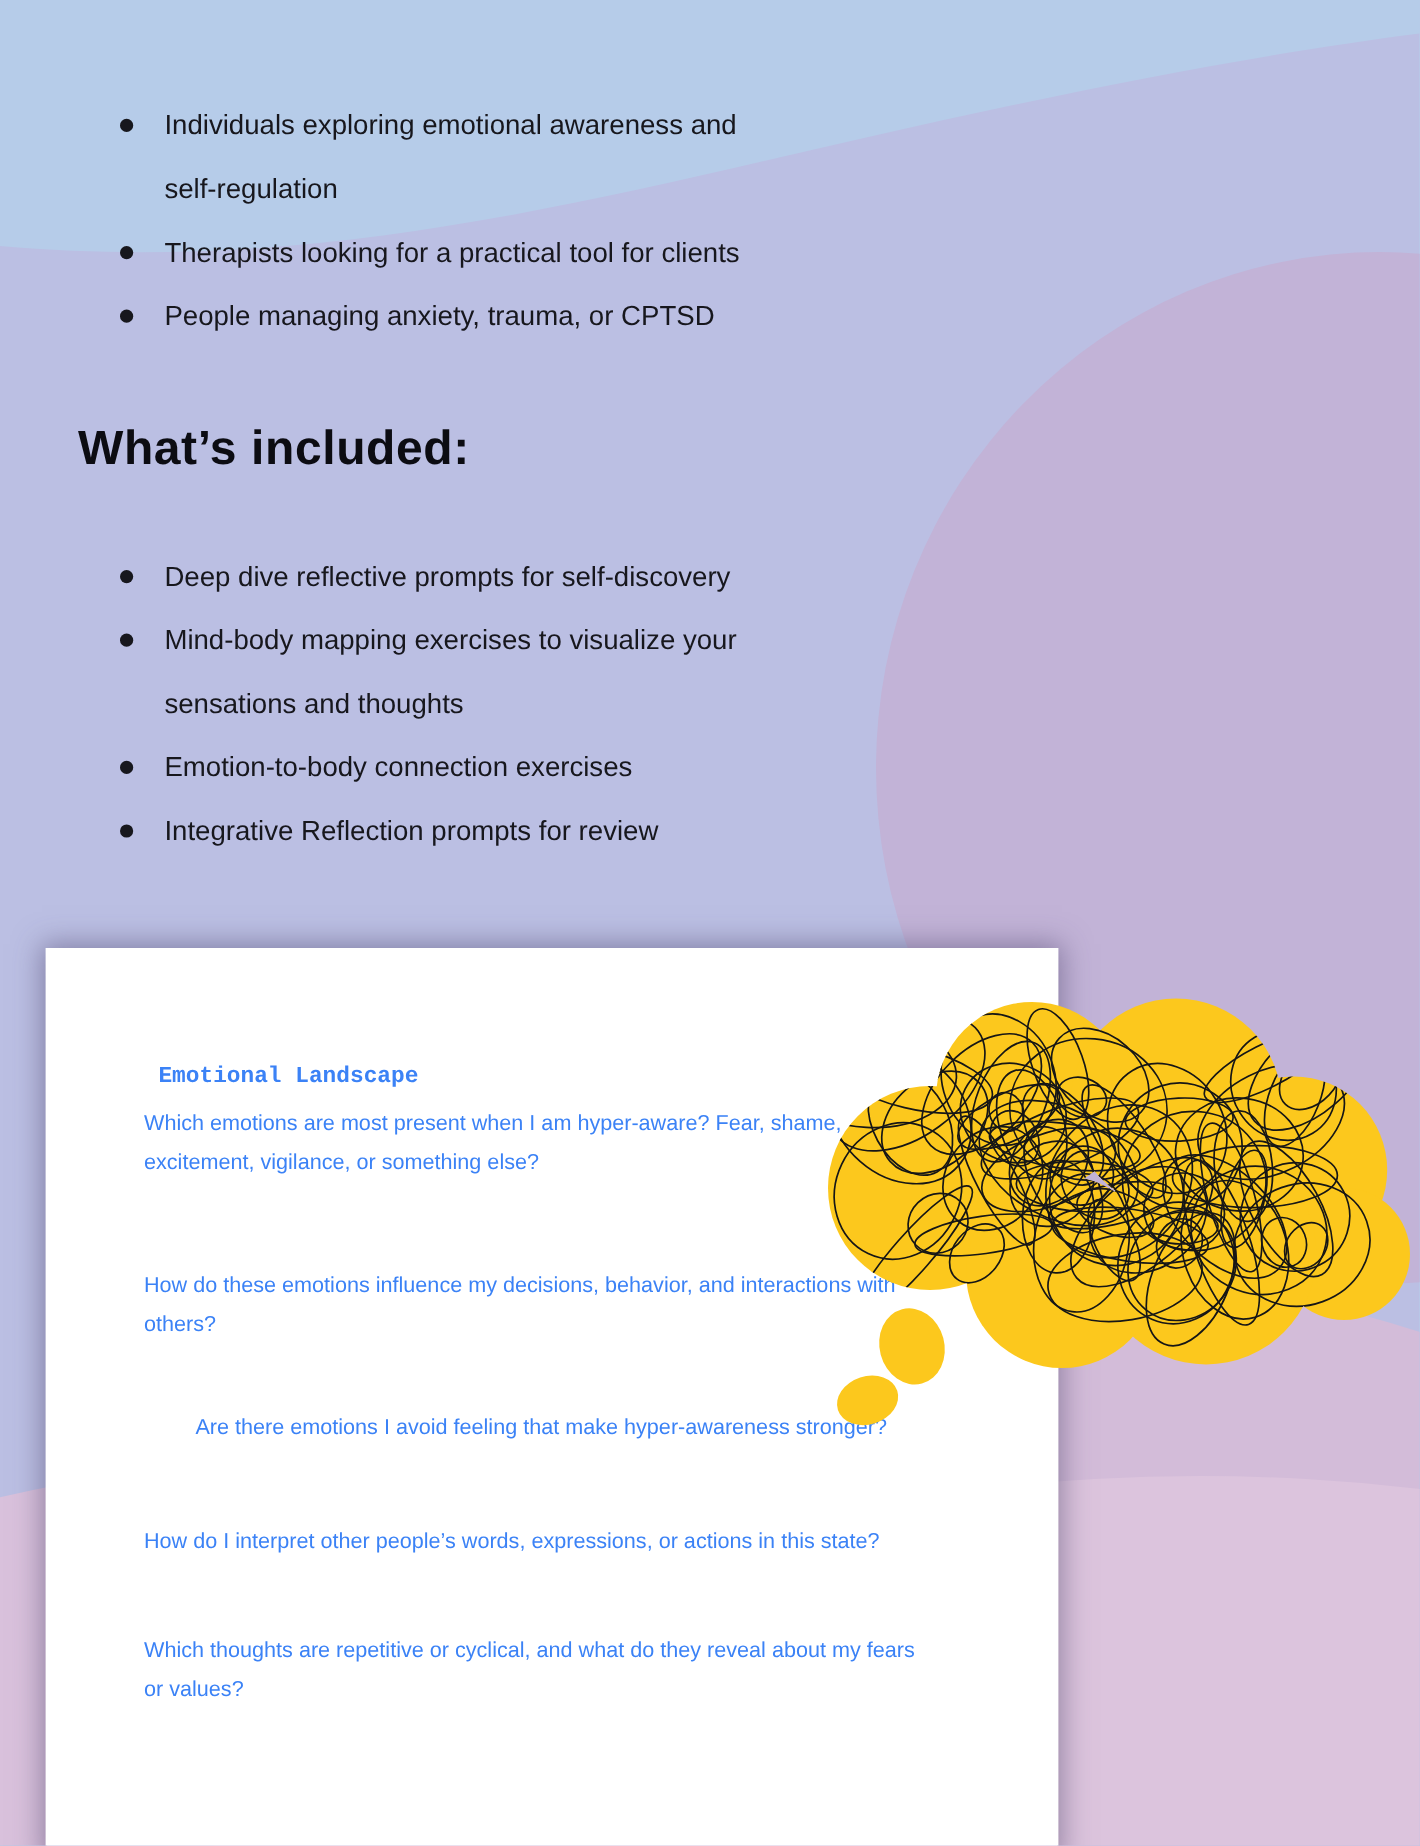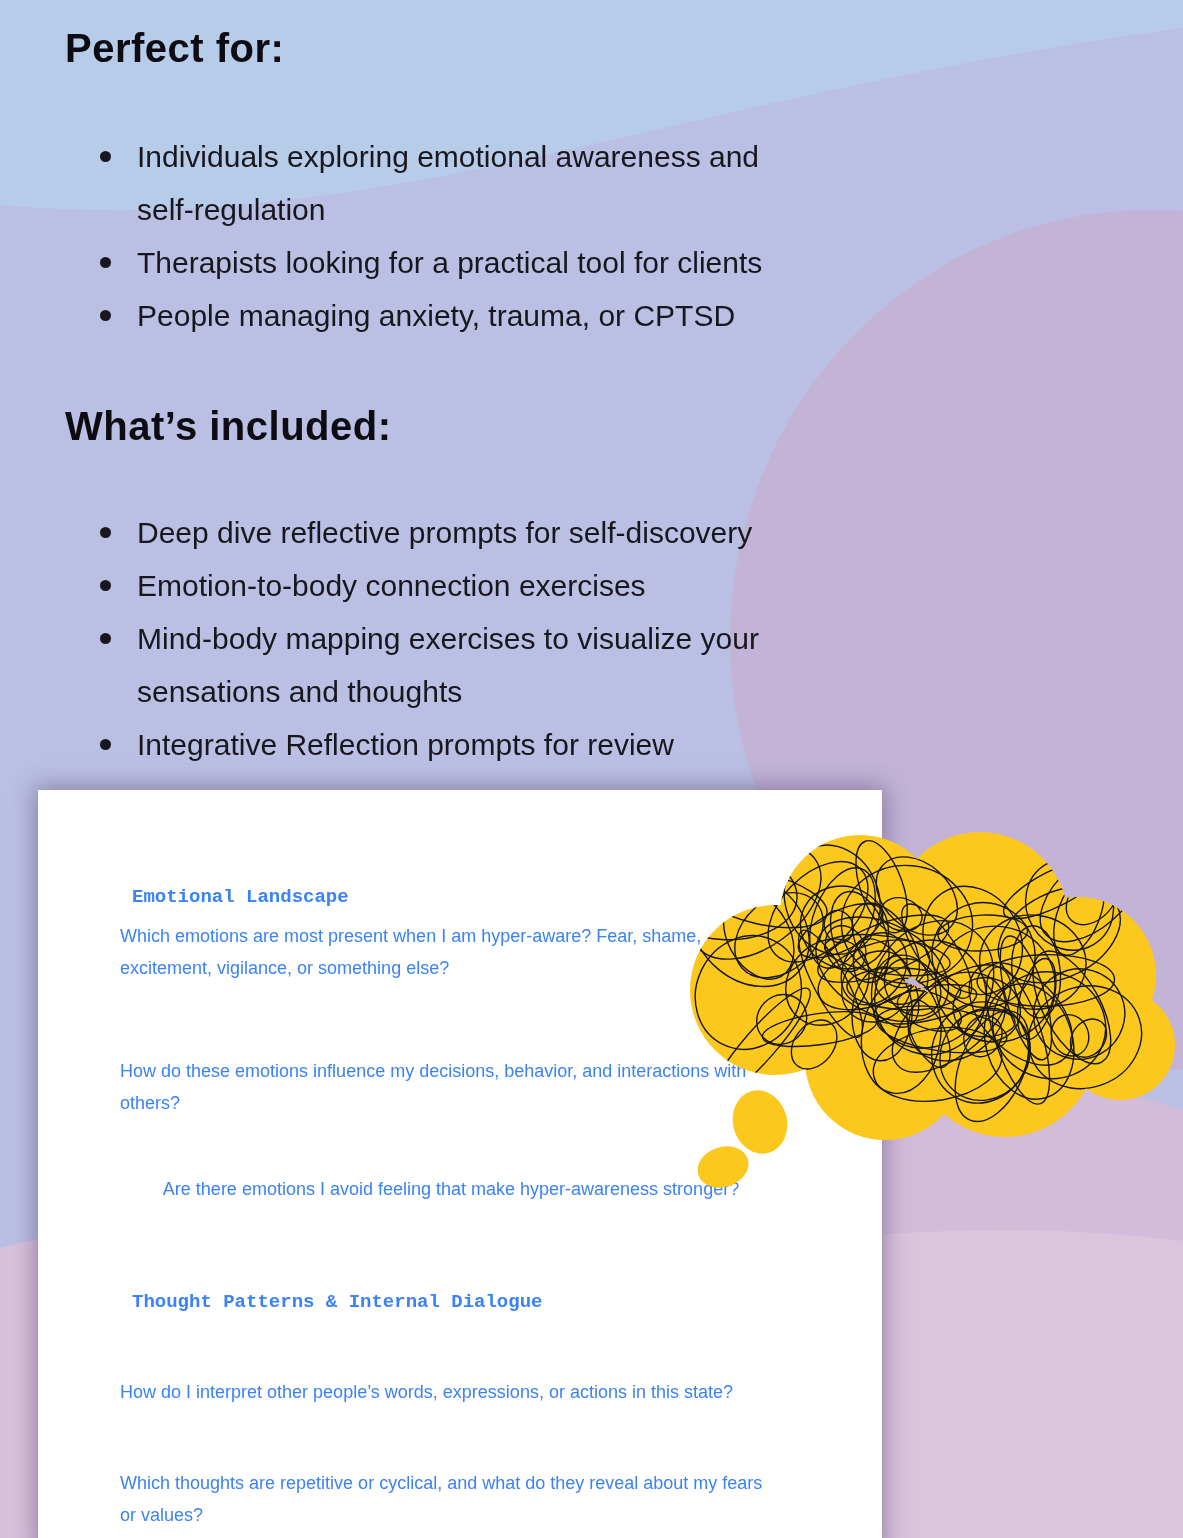--- a/index.html
+++ b/index.html
@@ -10,21 +10,21 @@
   }
   .bg-svg{position:absolute;left:0;top:0;z-index:0;}
   
   .intro{position:absolute;left:65px;top:22px;width:1070px;z-index:1;}
   .sec-heading{
     font-size:40px;font-weight:800;letter-spacing:.5px;
     color:#0c0c12;margin:0;line-height:52px;
   }
   ul.bullets{list-style:none;margin:0;padding:0 0 0 72px;}
   ul.bullets li{
-    position:relative;font-size:30px;line-height:53px;
+    position:relative;font-size:23px;line-height:53px;
     color:#17171d;white-space:pre-line;
   }
   ul.bullets li::before{
     content:"";position:absolute;left:-37px;top:21px;
     width:11px;height:11px;border-radius:50%;background:#17171d;
   }
   #list-perfect{margin-top:56px;}
   #heading-included{margin-top:58px;}
   #list-included{margin-top:54px;}
   
@@ -52,48 +52,46 @@
 <svg class="bg-svg" width="1183" height="1538" viewBox="0 0 1183 1538" aria-hidden="true">
   <rect x="0" y="0" width="1183" height="1538" fill="#b6cce9"></rect>
   <path d="M0,205 C260,228 480,170 720,115 C900,74 1050,45 1183,28 L1183,1538 L0,1538 Z" fill="#bbbfe3"></path>
   <ellipse cx="1150" cy="640" rx="420" ry="430" fill="#c2b3d7"></ellipse>
   <ellipse cx="860" cy="1530" rx="720" ry="470" fill="#d3bcd9"></ellipse>
   <ellipse cx="240" cy="1600" rx="640" ry="380" fill="#d9c1dc"></ellipse>
   <ellipse cx="1000" cy="1750" rx="900" ry="520" fill="#dcc4dd"></ellipse>
 </svg>
 
 <div class="intro">
-  <h1 class="sec-heading">Perfect for:</h1>
 
   <ul class="bullets" id="list-perfect">
     <li>Individuals exploring emotional awareness and
 self-regulation</li>
     <li>Therapists looking for a practical tool for clients</li>
     <li>People managing anxiety, trauma, or CPTSD</li>
   </ul>
 
   <h1 class="sec-heading" id="heading-included">What’s included:</h1>
 
   <ul class="bullets" id="list-included">
     <li>Deep dive reflective prompts for self-discovery</li>
-    <li>Emotion-to-body connection exercises</li>
     <li>Mind-body mapping exercises to visualize your
 sensations and thoughts</li>
+    <li>Emotion-to-body connection exercises</li>
     <li>Integrative Reflection prompts for review</li>
   </ul>
 </div>
 
 <div class="page">
   <div class="page-inner">
     <p class="ws-heading">Emotional Landscape</p>
     <p class="ws-p m-p1">Which emotions are most present when I am hyper-aware? Fear, shame, excitement, vigilance, or something else?</p>
     <p class="ws-p m-p2">How do these emotions influence my decisions, behavior, and interactions with others?</p>
     <p class="ws-p m-p3">Are there emotions I avoid feeling that make hyper-awareness stronger?</p>
 
-    <p class="ws-heading m-h2">Thought Patterns &amp; Internal Dialogue</p>
     <p class="ws-p m-p5">How do I interpret other people’s words, expressions, or actions in this state?</p>
     <p class="ws-p m-p6">Which thoughts are repetitive or cyclical, and what do they reveal about my fears or values?</p>
   </div>
 </div>
 
 <svg class="cloud-svg" width="1183" height="1538" viewBox="0 0 1183 1538" aria-hidden="true">
   <defs>
     <clipPath id="cloudClip">
       <circle cx="775" cy="990" r="85"></circle>
       <circle cx="860" cy="915" r="80"></circle>

